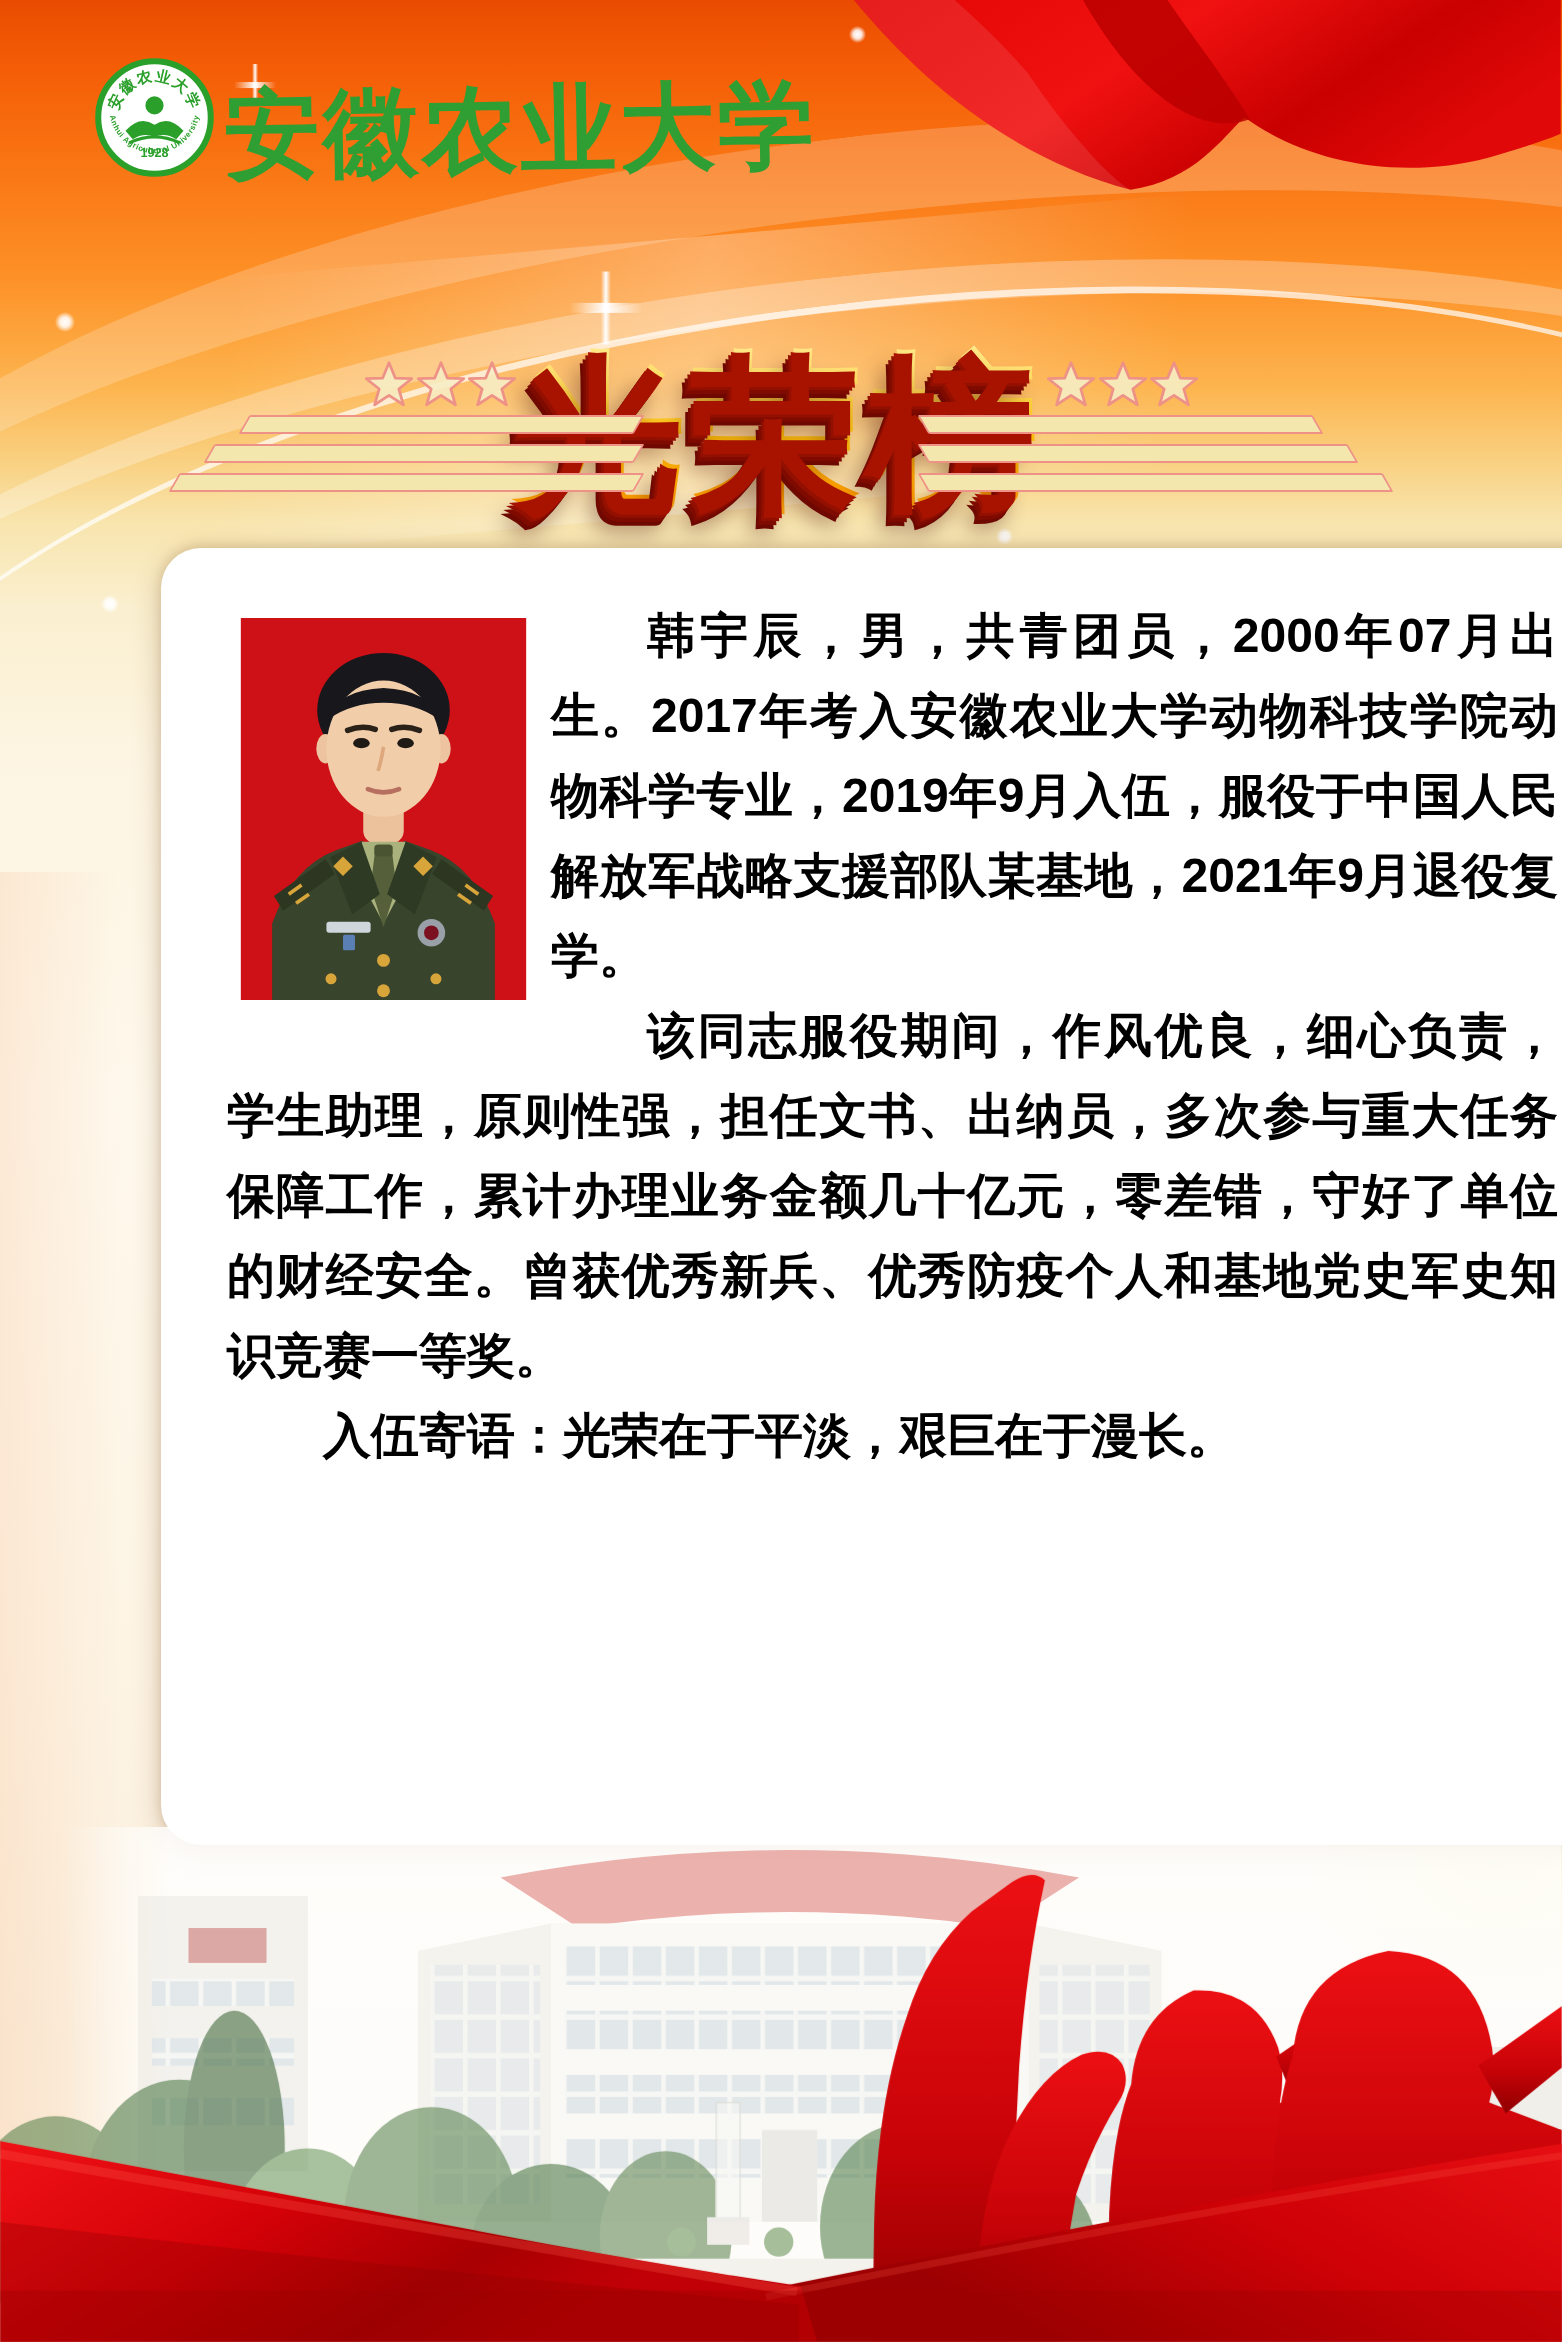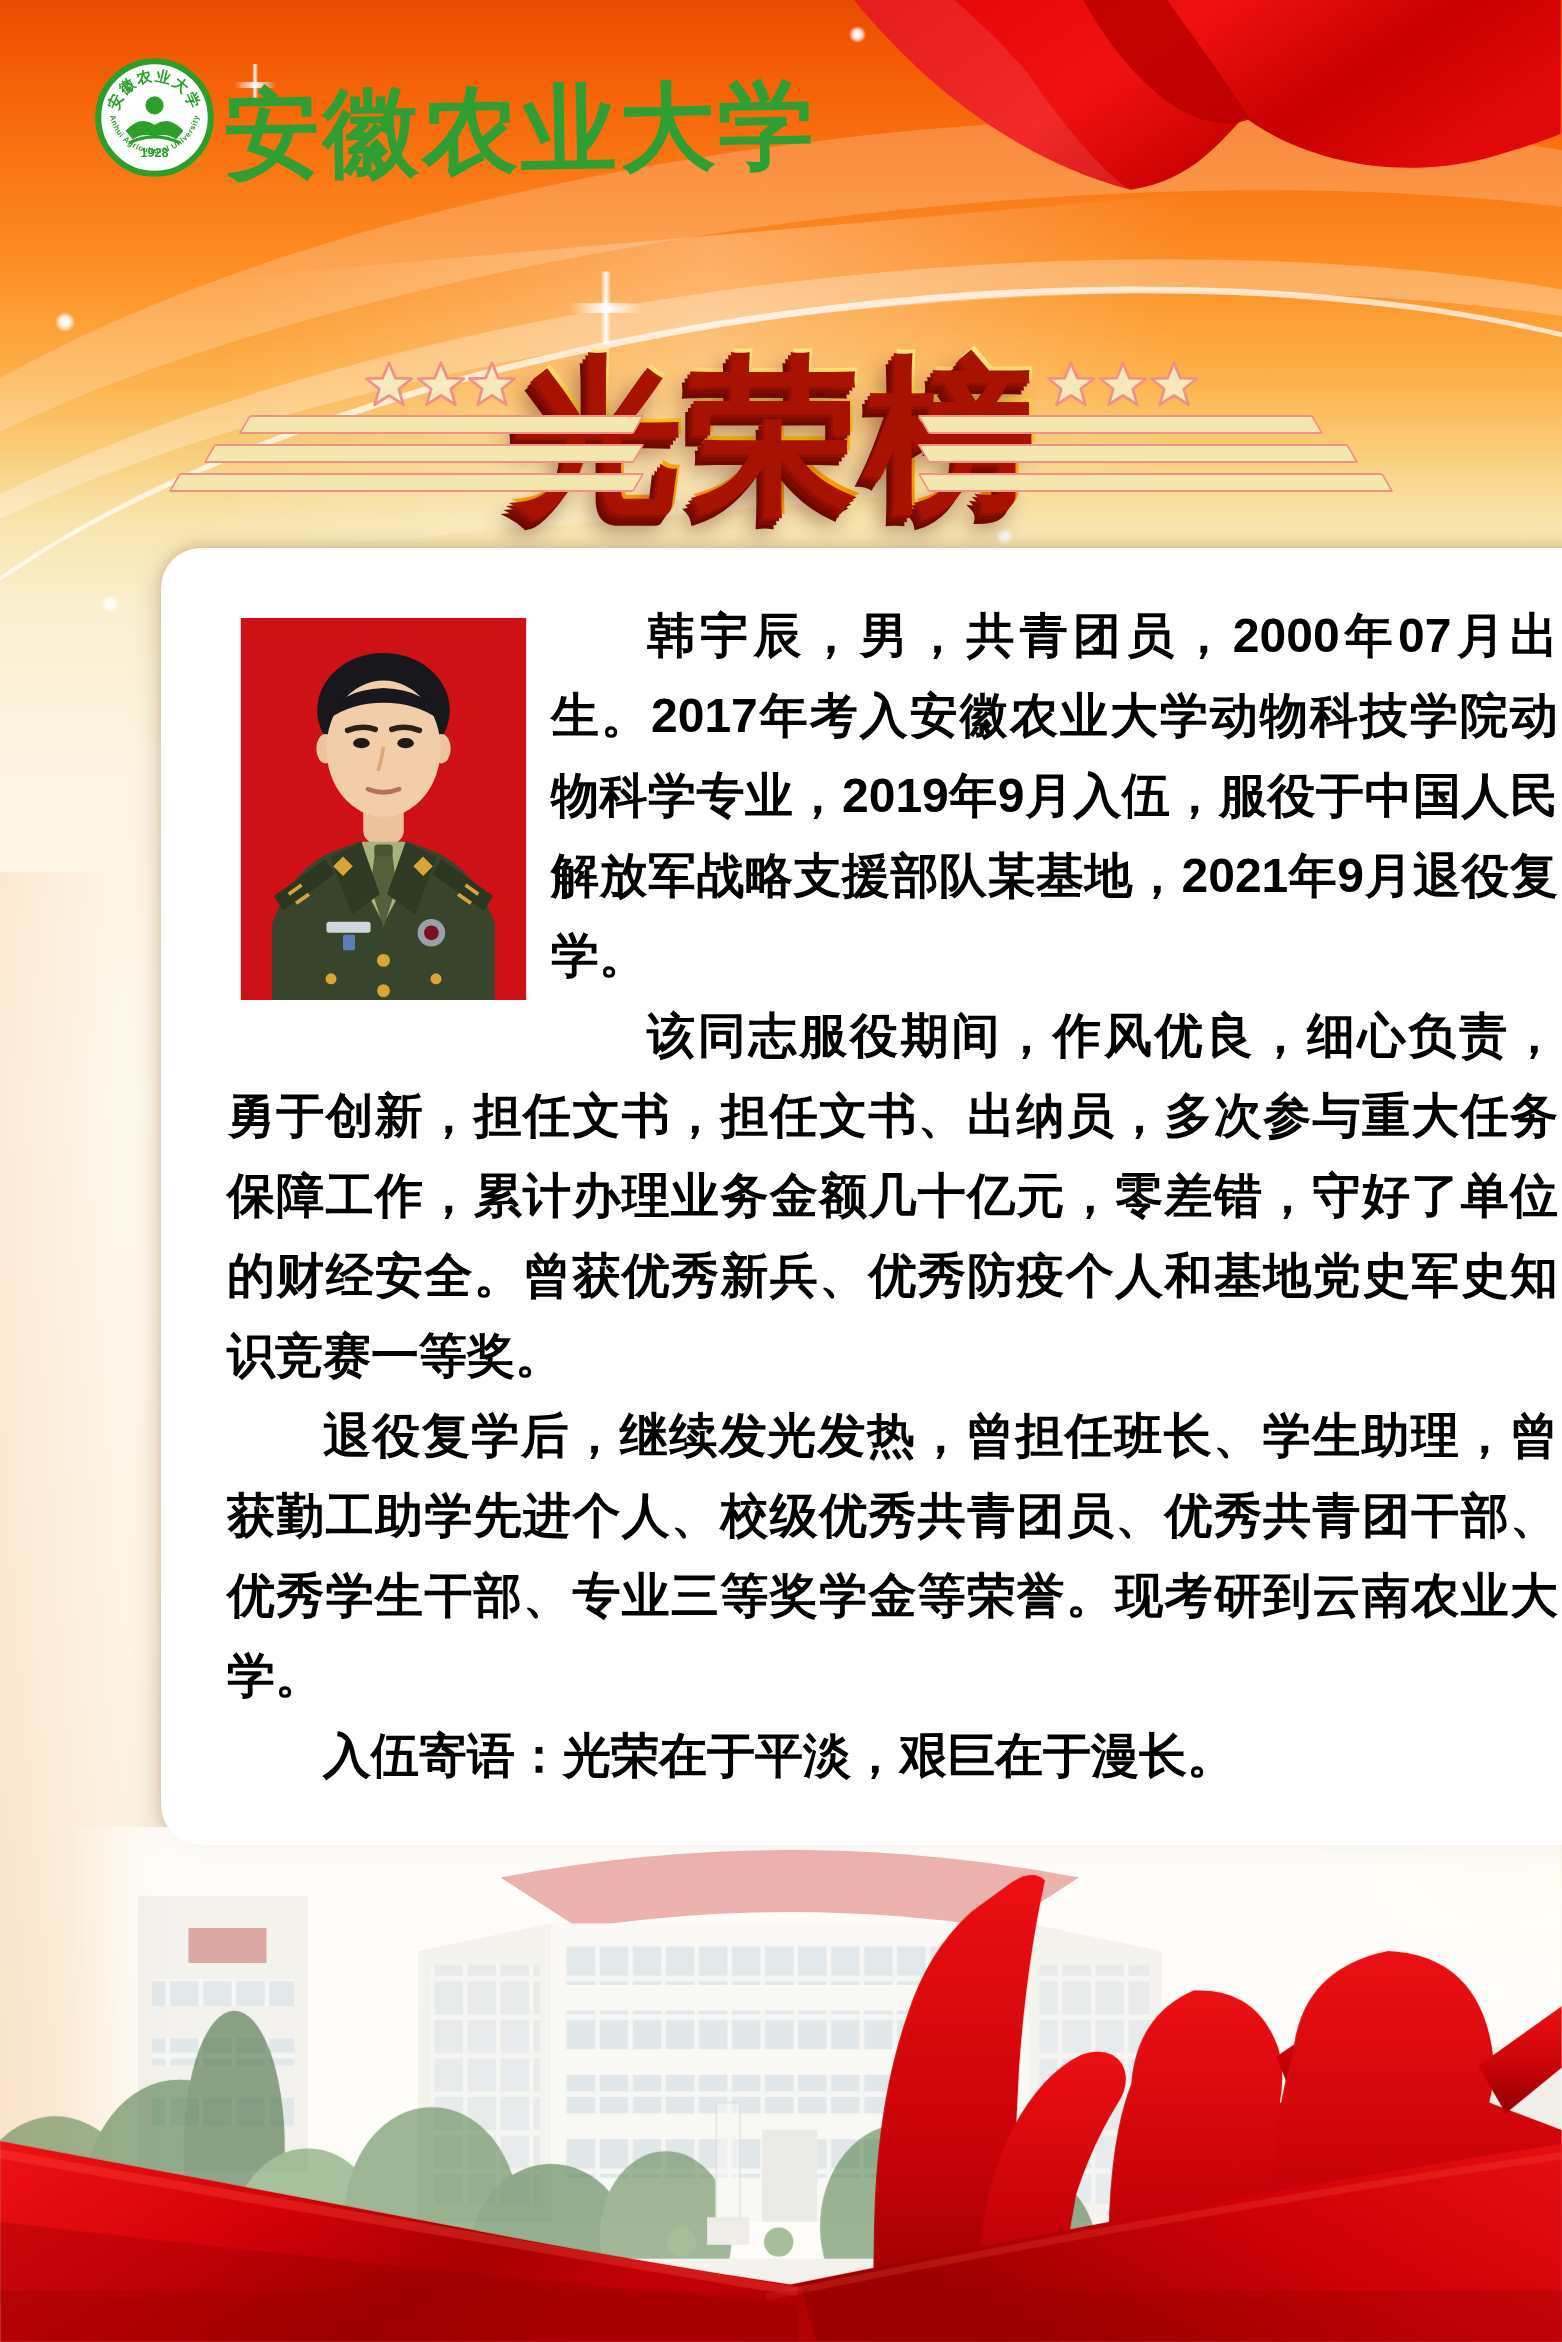--- a/index.html
+++ b/index.html
@@ -210,22 +210,21 @@
       <rect x="111" y="344" width="13" height="17" rx="2" fill="#5a7fb5"></rect>
       <circle cx="207" cy="342" r="15" fill="#9aa0a8"></circle>
       <circle cx="207" cy="342" r="8" fill="#7a1020"></circle>
 
       <circle cx="155" cy="372" r="7" fill="#d8a53a"></circle>
       <circle cx="155" cy="405" r="7" fill="#d8a53a"></circle>
       <circle cx="98" cy="392" r="6" fill="#d8a53a"></circle>
       <circle cx="212" cy="392" r="6" fill="#d8a53a"></circle>
     </svg>
     <p>韩宇辰，男，共青团员，2000年07月出生。2017年考入安徽农业大学动物科技学院动物科学专业，2019年9月入伍，服役于中国人民解放军战略支援部队某基地，2021年9月退役复学。</p>
-    <p>该同志服役期间，作风优良，细心负责，勇于创新，担任文书，担任文书、出纳员，多次参与重大任务保障工作，累计办理业务金额几十亿元，零差错，守好了单位的财经安全。曾获优秀新兵、优秀防疫个人和基地党史军史知识竞赛一等奖。</p>
-    <p>退役复学后，继续发光发热，曾担任班长、学生助理，曾获勤工助学先进个人、校级优秀共青团员、优秀共青团干部、优秀学生干部、专业三等奖学金等荣誉。现考研到云南农业大学。</p>
+    <p>该同志服役期间，作风优良，细心负责，学生助理，原则性强，担任文书、出纳员，多次参与重大任务保障工作，累计办理业务金额几十亿元，零差错，守好了单位的财经安全。曾获优秀新兵、优秀防疫个人和基地党史军史知识竞赛一等奖。</p>
     <p>入伍寄语：光荣在于平淡，艰巨在于漫长。</p>
   </div>
 
   <svg id="scene" class="abs" width="1562" height="515" viewBox="0 0 1701 561">
     <defs>
       <linearGradient id="fadeW" x1="0" y1="0" x2="1" y2="0">
         <stop offset="0" stop-color="#ffffff" stop-opacity="0"></stop>
         <stop offset="0.07" stop-color="#ffffff" stop-opacity="0.85"></stop>
         <stop offset="1" stop-color="#ffffff" stop-opacity="0.85"></stop>
       </linearGradient>

